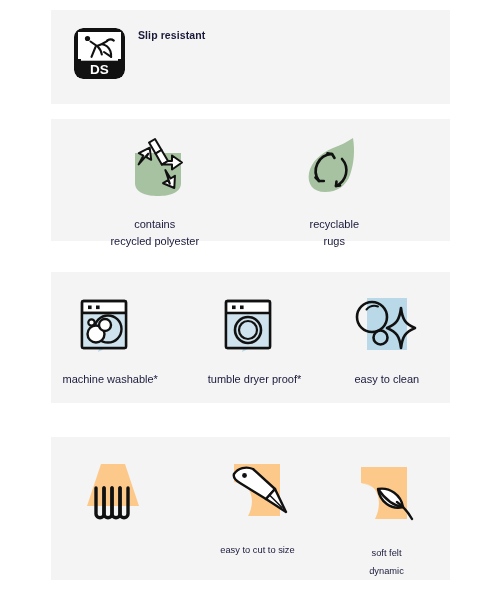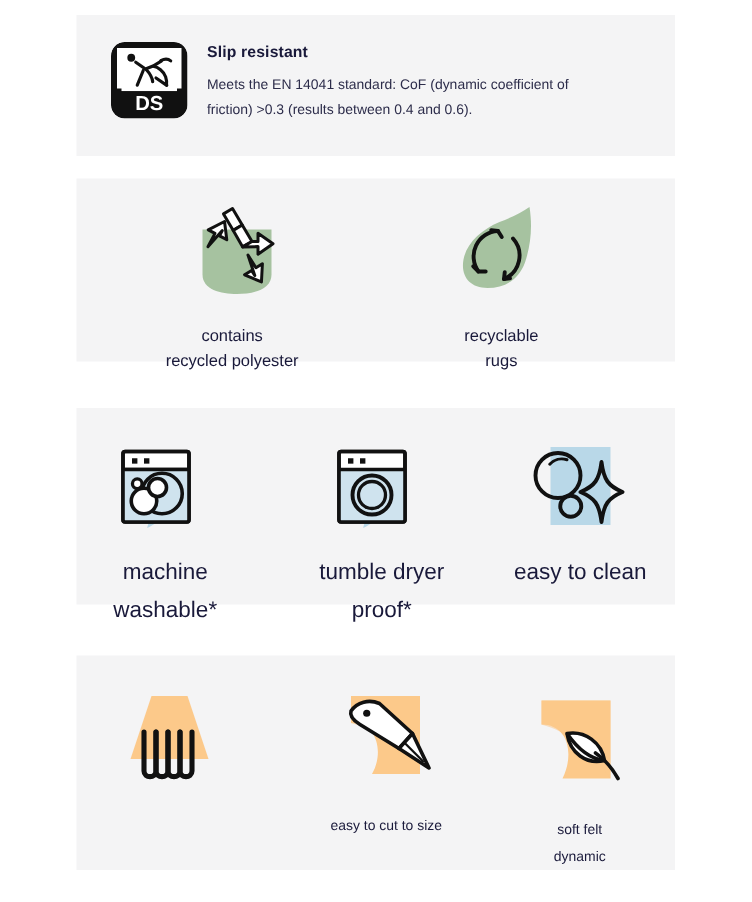--- a/index.html
+++ b/index.html
@@ -97,21 +97,21 @@
     margin-top: 13px;
     font-size: 11px;
     line-height: 1.5;
   }
   #panel-recycle .cell-1 { padding-left: 14px; }
   #panel-recycle .cell-2 { padding-right: 26px; }
 
   
   #panel-care .cells { padding-top: 20px; }
   #panel-care .cell-art { width: 84px; height: 70px; }
-  #panel-care .cell-label { margin-top: 8px; font-size: 15px; }
+  #panel-care .cell-label { margin-top: 8px; font-size: 11px; }
   #panel-care .cell-1 { padding-right: 26px; }
   #panel-care .cell-2 { padding-right: 14px; }
   #panel-care .cell-3 { padding-right: 4px; }
 
   
   #panel-comfort .cells { padding-top: 21px; }
   #panel-comfort .cell-art { width: 84px; height: 72px; }
   #panel-comfort .cell-label { margin-top: 11px; font-size: 9.3px; line-height: 1.95; }
   #panel-comfort .cell-1 { padding-right: 22px; }
   #panel-comfort .cell-2 { padding-right: 6px; }
@@ -145,24 +145,20 @@
             <path d="M30 24 L37.2 28.9" stroke="#111111" stroke-width="2.1" fill="none" stroke-linecap="round"></path>
             <path d="M21.5 19 L17.5 28.8" stroke="#111111" stroke-width="2.1" fill="none" stroke-linecap="round"></path>
 
             <rect x="7" y="30.4" width="37" height="2.3" fill="#ffffff"></rect>
             <text x="25.5" y="45.5" font-family="Liberation Sans, sans-serif" font-size="13.5" font-weight="bold" fill="#ffffff" text-anchor="middle">DS</text>
           </g>
         </svg>
       </div>
       <div class="slip-text">
         <div class="slip-title">Slip resistant</div>
-        <div class="slip-body">
-          <div>Meets the EN 14041 standard: CoF (dynamic coefficient of</div>
-          <div>friction) &gt;0.3 (results between 0.4 and 0.6).</div>
-        </div>
       </div>
     </div>
   </div>
 
   <div class="panel" id="panel-recycle">
     <div class="cells">
 
       <div class="cell cell-1">
         <div class="cell-art">
           <svg width="86" height="66" viewBox="0 0 86 66">

